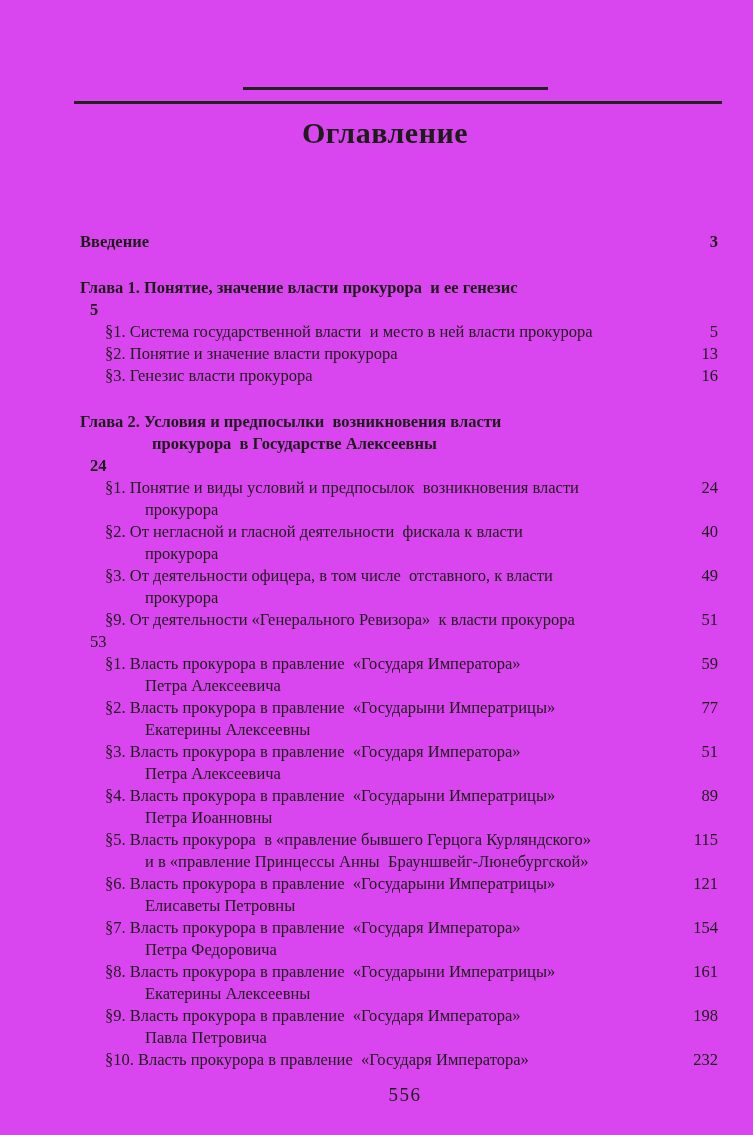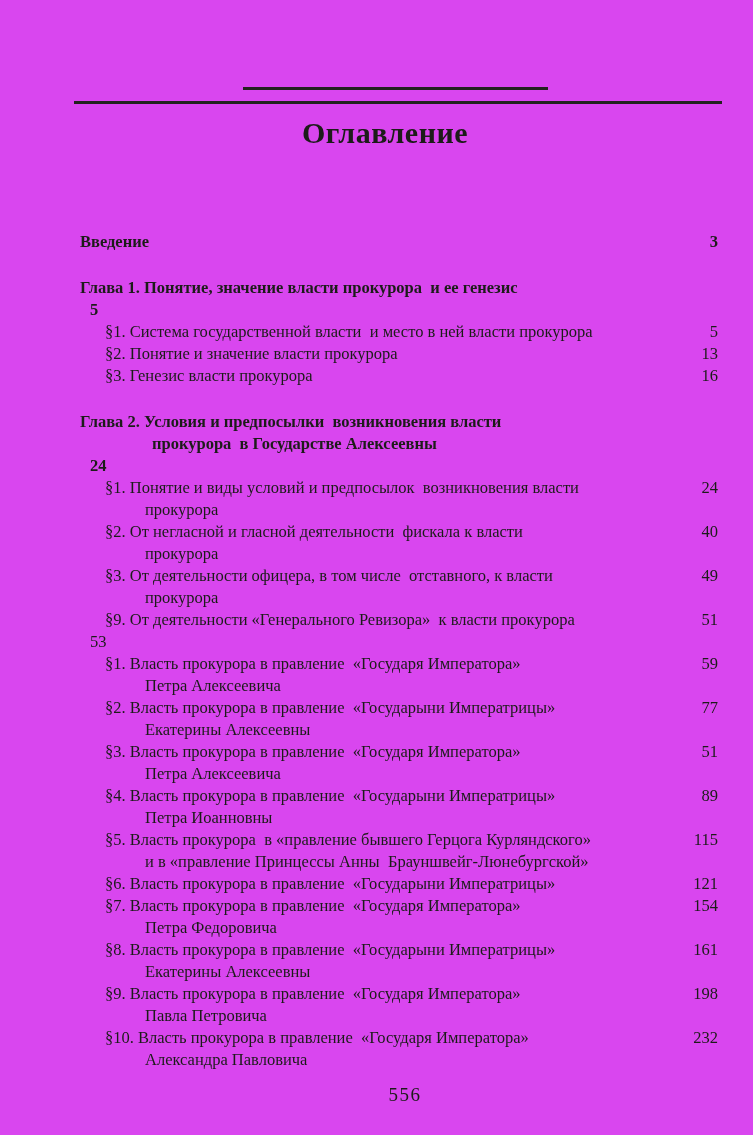--- a/index.html
+++ b/index.html
@@ -121,35 +121,35 @@
   </div>
       <div class="entry section">
     <div class="lines"><div class="line">§4. Власть прокурора в правление  «Государыни Императрицы»</div><div class="line cont">Петра Иоанновны</div></div>
     <div class="pagenum">89</div>
   </div>
       <div class="entry section">
     <div class="lines"><div class="line">§5. Власть прокурора  в «правление бывшего Герцога Курляндского»</div><div class="line cont">и в «правление Принцессы Анны  Брауншвейг-Люнебургской»</div></div>
     <div class="pagenum">115</div>
   </div>
       <div class="entry section">
-    <div class="lines"><div class="line">§6. Власть прокурора в правление  «Государыни Императрицы»</div></div>
+    <div class="lines"><div class="line">§6. Власть прокурора в правление  «Государыни Императрицы»</div><div class="line cont">Елисаветы Петровны</div></div>
     <div class="pagenum">121</div>
   </div>
       <div class="entry section">
     <div class="lines"><div class="line">§7. Власть прокурора в правление  «Государя Императора»</div><div class="line cont">Петра Федоровича</div></div>
     <div class="pagenum">154</div>
   </div>
       <div class="entry section">
     <div class="lines"><div class="line">§8. Власть прокурора в правление  «Государыни Императрицы»</div><div class="line cont">Екатерины Алексеевны</div></div>
     <div class="pagenum">161</div>
   </div>
       <div class="entry section">
     <div class="lines"><div class="line">§9. Власть прокурора в правление  «Государя Императора»</div><div class="line cont">Павла Петровича</div></div>
     <div class="pagenum">198</div>
   </div>
       <div class="entry section">
-    <div class="lines"><div class="line">§10. Власть прокурора в правление  «Государя Императора»</div><div class="line cont">Александра Павловича</div></div>
+    <div class="lines"><div class="line">§10. Власть прокурора в правление  «Государя Императора»</div></div>
     <div class="pagenum">232</div>
   </div>
     </div>
 
   <div class="folio">556</div>
 </div>
 
 </body></html>

